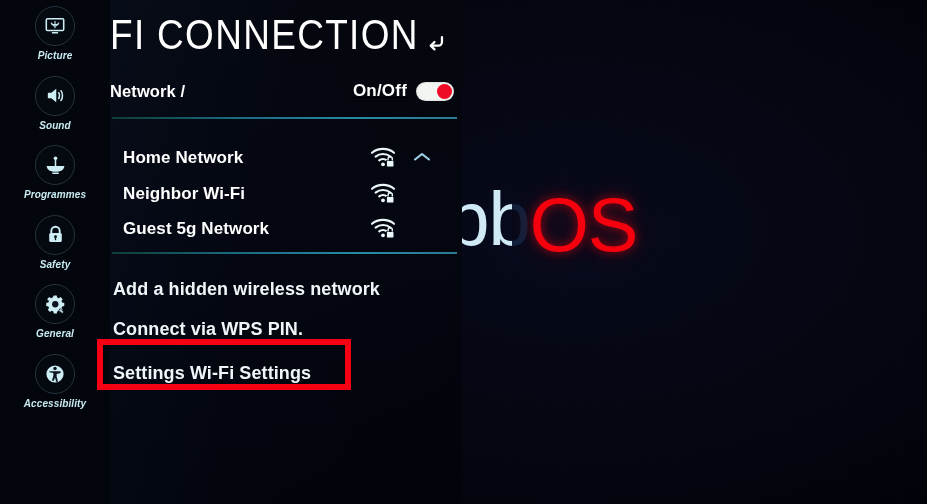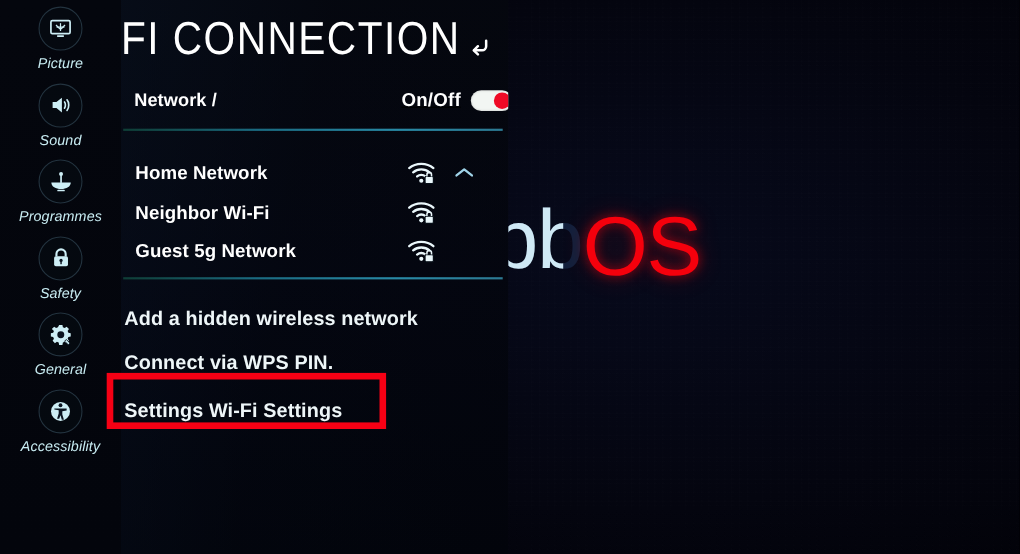--- a/index.html
+++ b/index.html
@@ -132,23 +132,23 @@
     box-sizing: border-box;
     background: rgba(10,16,24,.35);
   }
   .side-item.selected .side-icon {
     border: 2px solid #d0142a;
     box-shadow: 0 0 7px rgba(220,20,45,.65), inset 0 0 5px rgba(220,20,45,.2);
   }
   .side-icon svg { display: block; }
   .side-label {
     margin-top: 4px;
-    font-size: 13px;
+    font-size: 10px;
     font-style: italic;
-    font-weight: 400;
+    font-weight: 700;
     color: #c8ecf2;
     letter-spacing: .1px;
     white-space: nowrap;
     font-family: "Liberation Sans", sans-serif;
   }
 
   
   #content {
     position: absolute;
     left: 110px;
@@ -177,21 +177,21 @@
     top: 28px;
     width: 30px;
     height: 30px;
     display: flex;
     align-items: center;
     justify-content: center;
     cursor: pointer;
   }
   #subrow {
     position: absolute;
-    left: 12px;
+    left: 0px;
     top: 78px;
     width: 352px;
     height: 26px;
     display: flex;
     align-items: center;
     justify-content: space-between;
     padding-right: 8px;
     box-sizing: border-box;
   }
   #breadcrumb {

